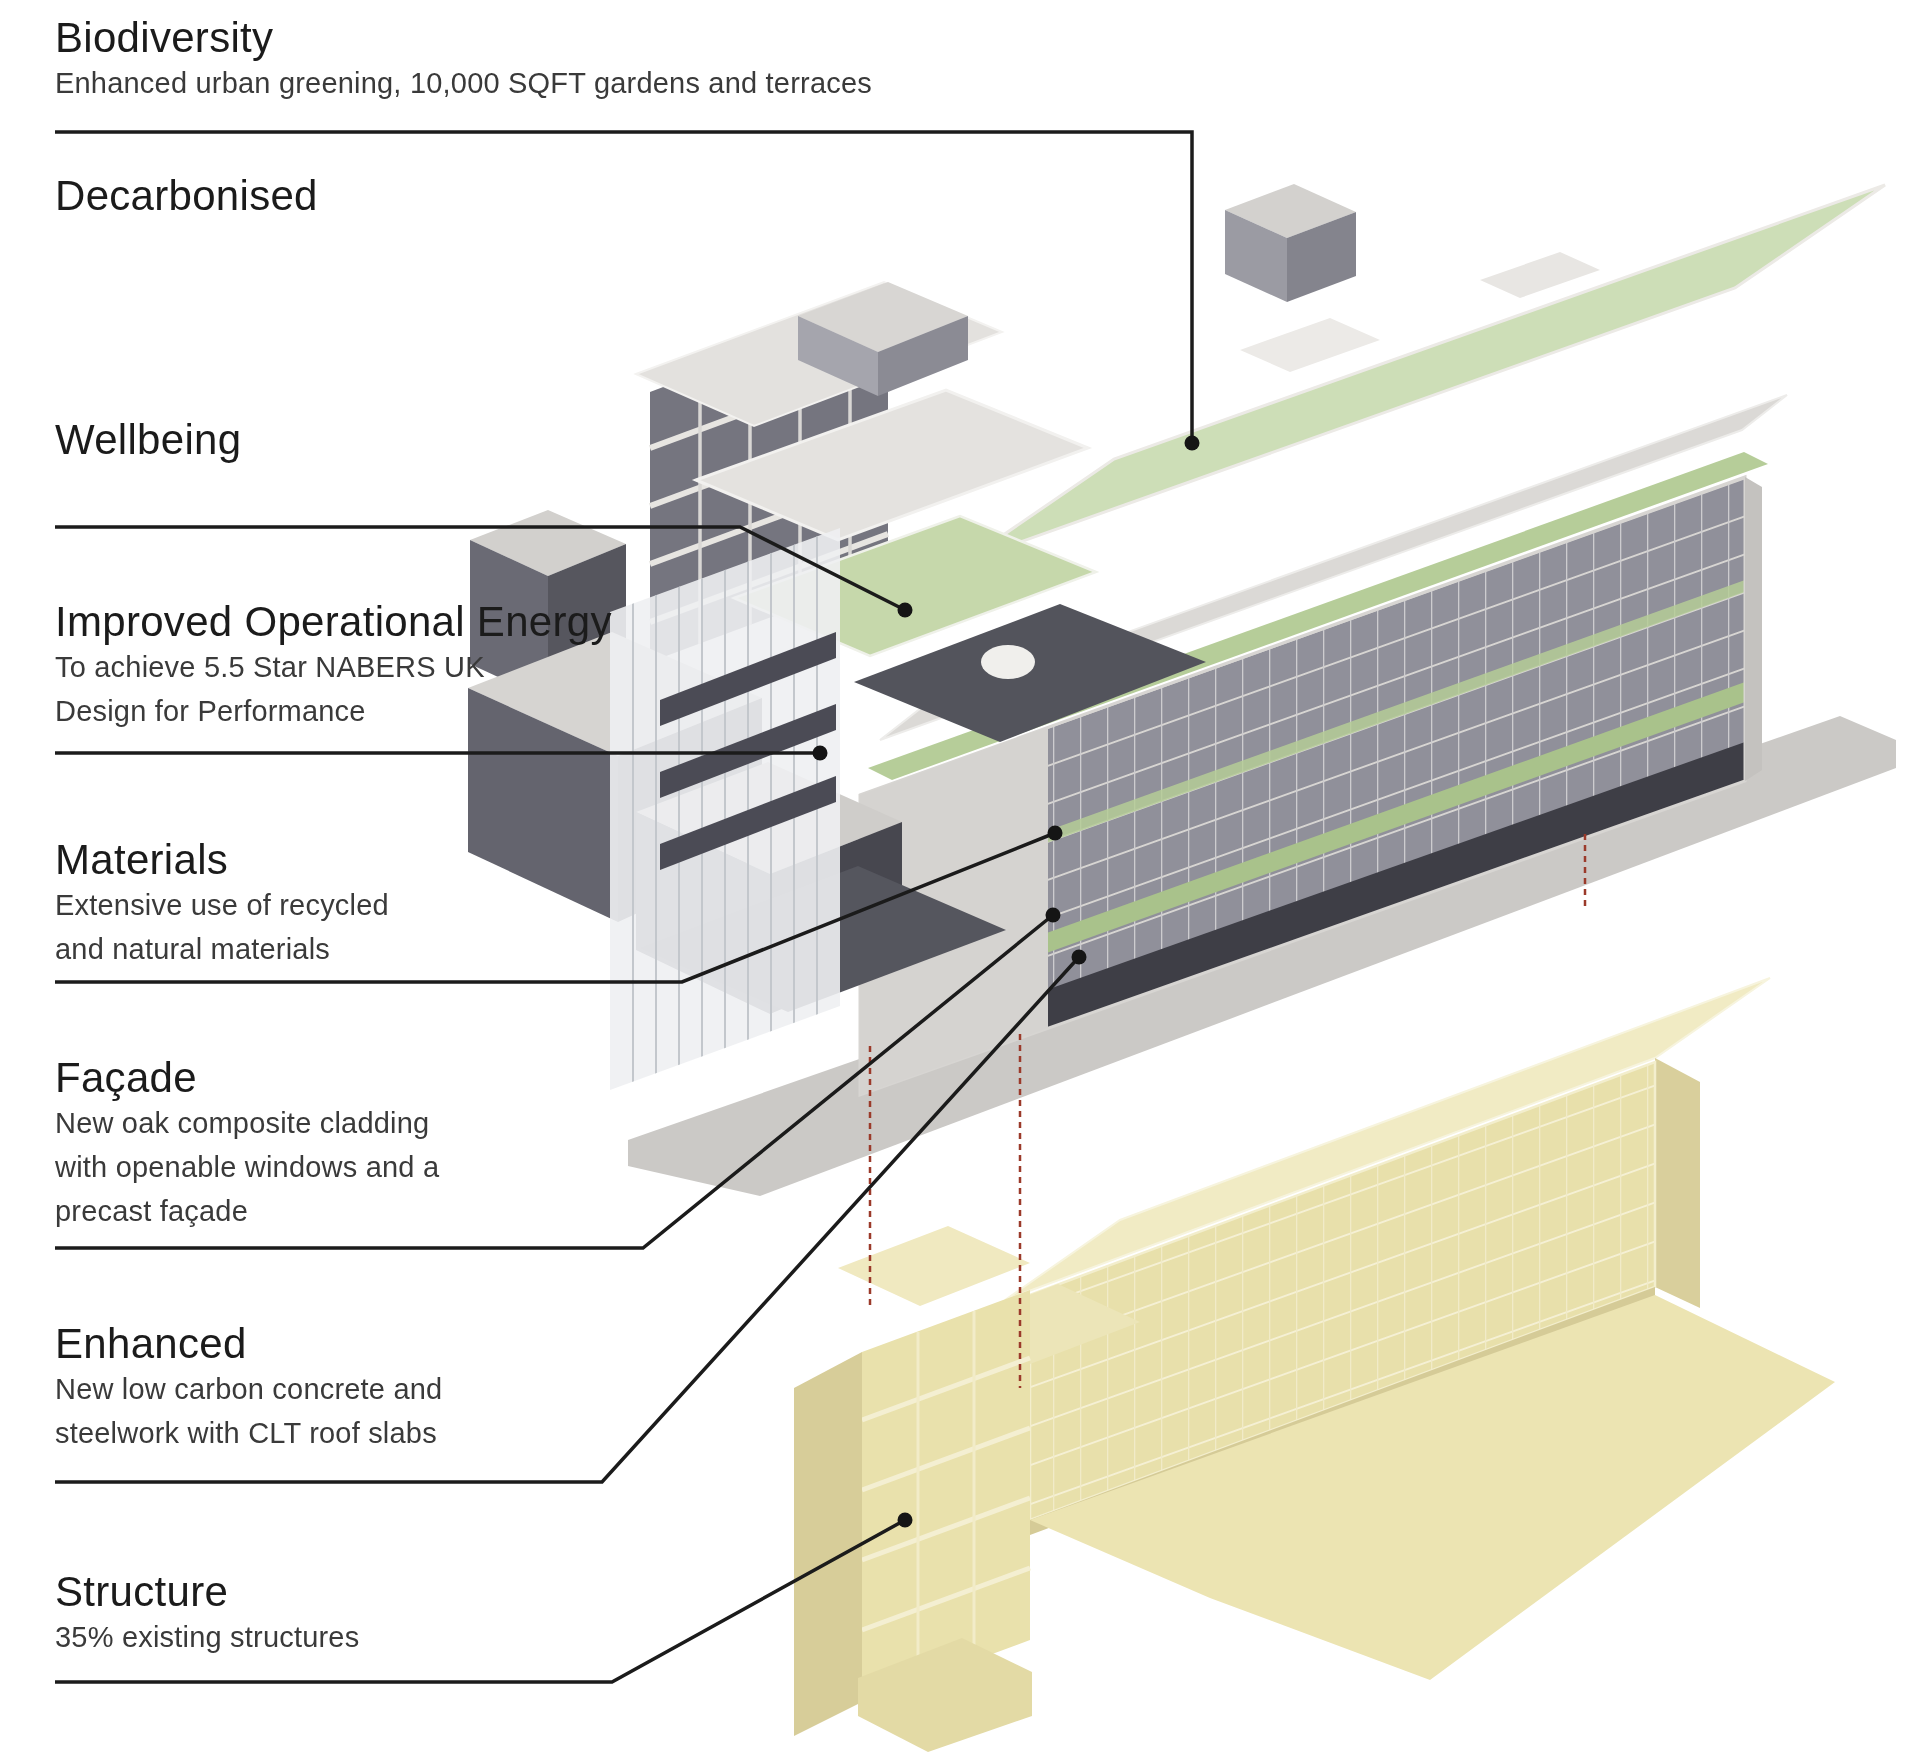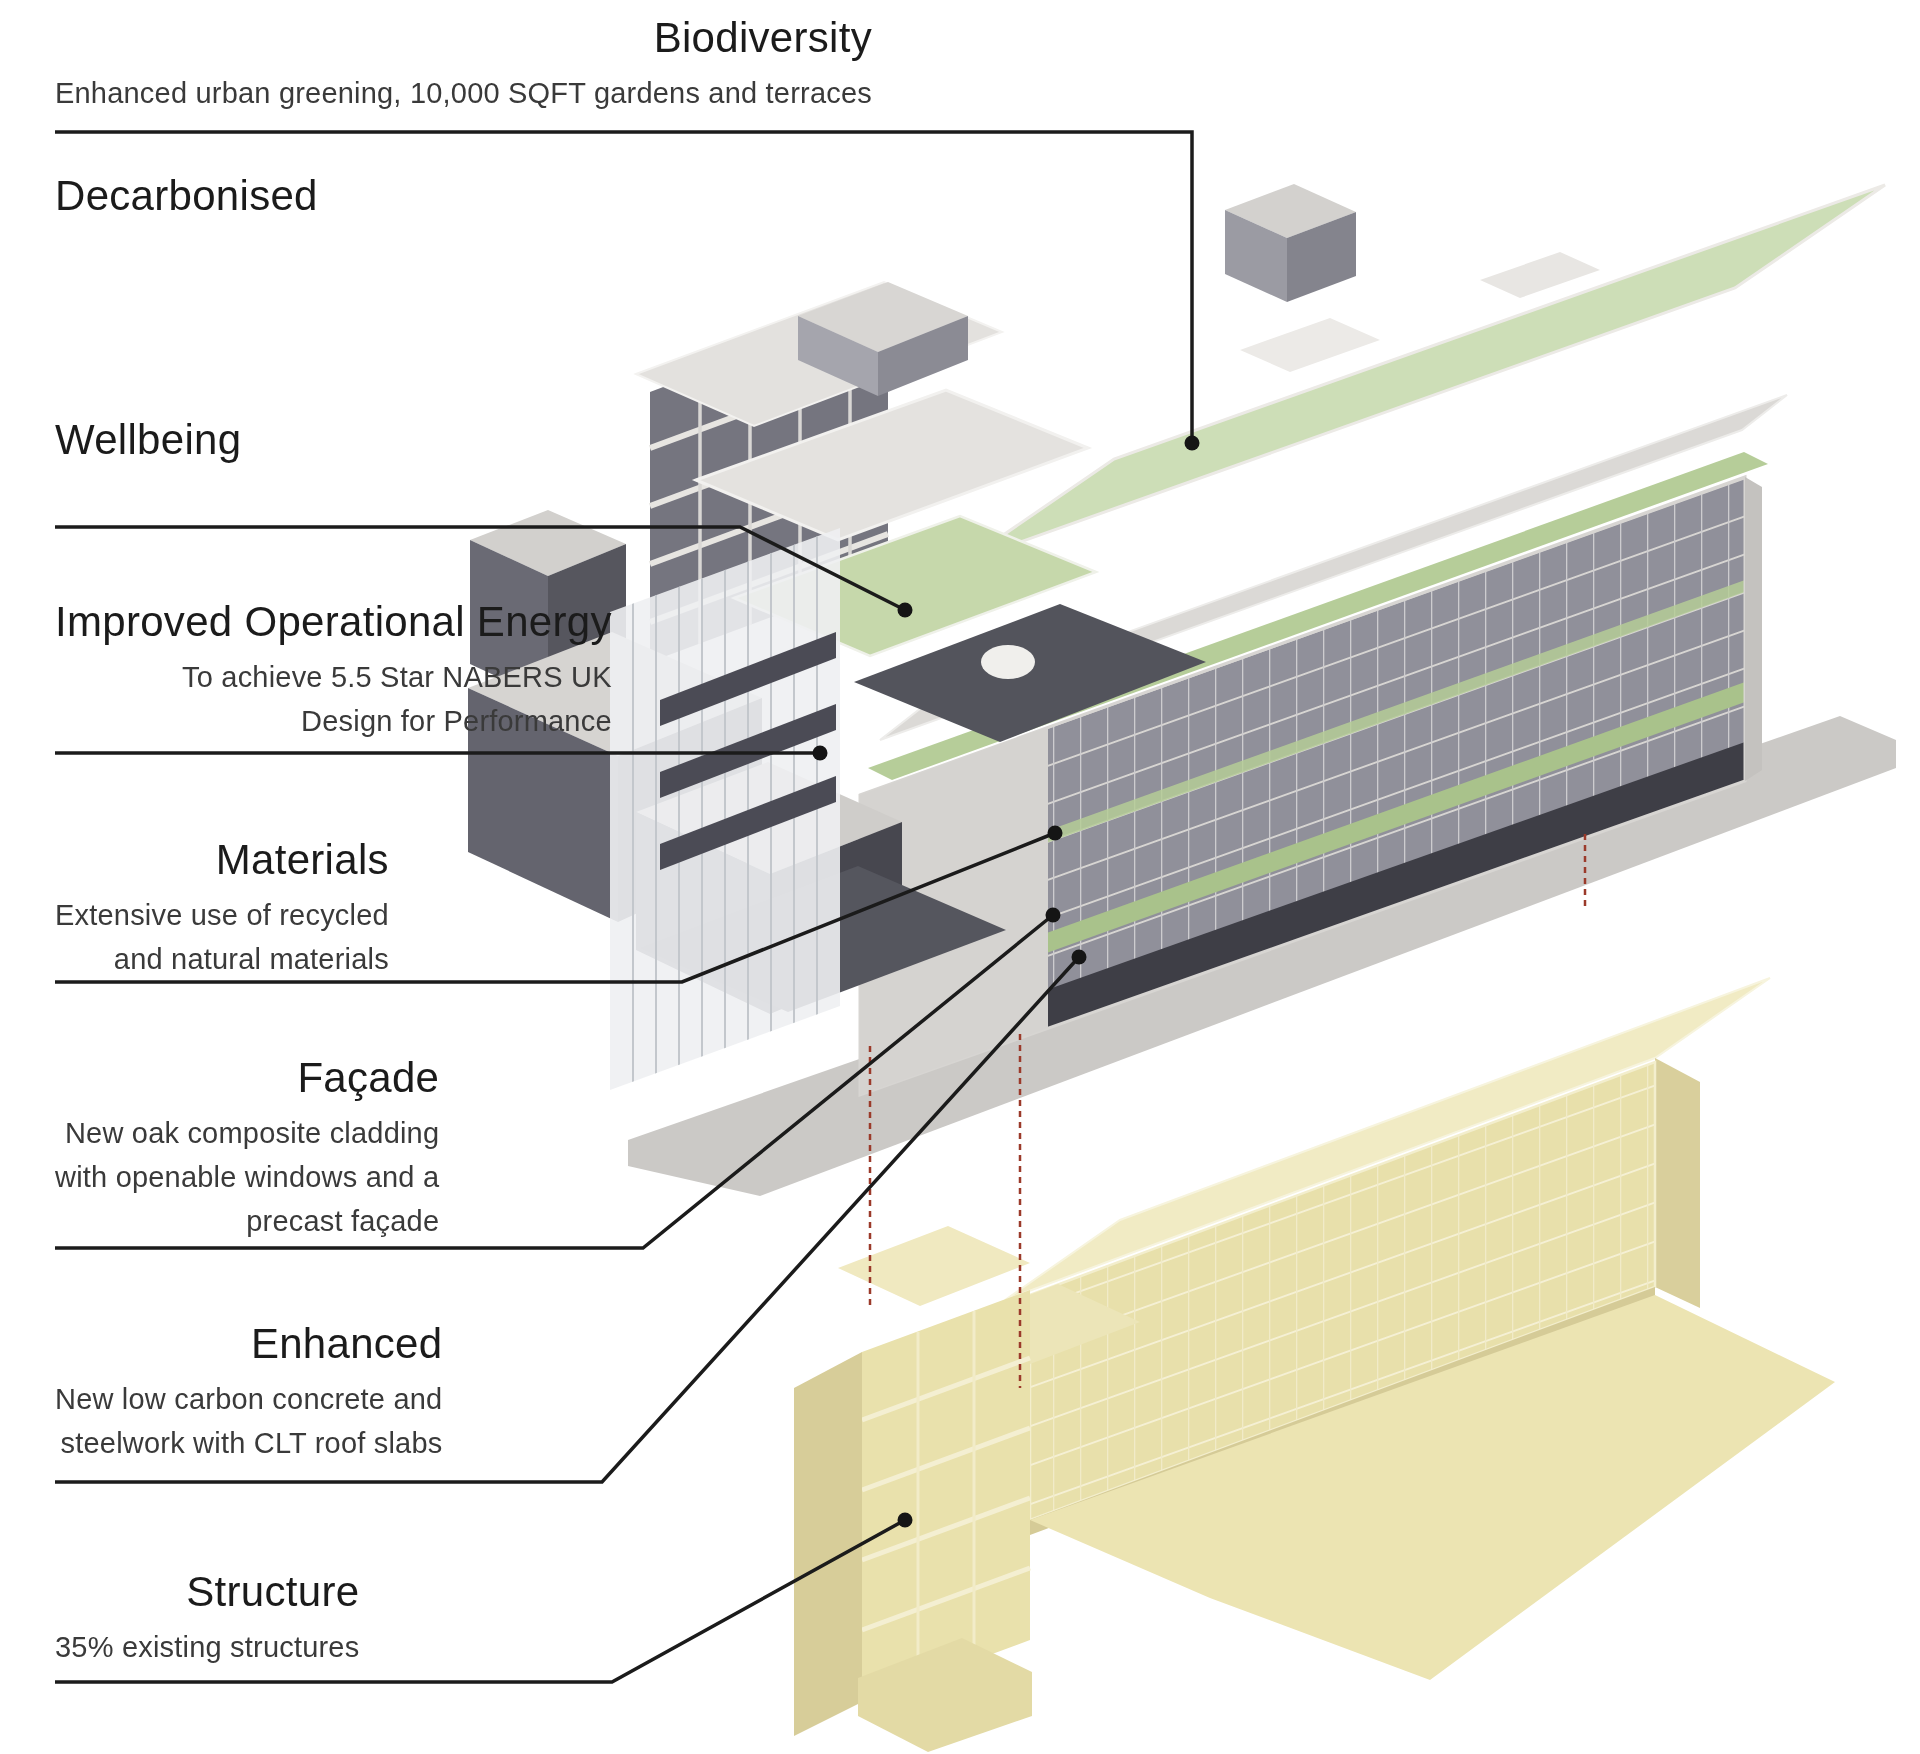--- a/index.html
+++ b/index.html
@@ -1,27 +1,27 @@
 <!DOCTYPE html>
 <html><head>
 <meta charset="utf-8">
 <style>
   html,body{margin:0;padding:0;background:#ffffff;}
   #stage{
     position:relative;width:1920px;height:1754px;background:#ffffff;
-    font-family:"Liberation Sans","DejaVu Sans",sans-serif;overflow:hidden;text-align:right;
+    font-family:"Liberation Sans","DejaVu Sans",sans-serif;overflow:hidden;
   }
   #scene{position:absolute;left:0;top:0;width:1920px;height:1754px;}
   .label-block{position:absolute;left:55px;z-index:5;}
   .label-title{
     font-size:42px;line-height:1.12;color:#1b1b1b;font-weight:400;letter-spacing:.3px;
   }
   .label-desc{
     font-size:29px;line-height:44px;color:#3a3a3a;font-weight:400;letter-spacing:.2px;
-    margin-top:10px;white-space:pre-line;
+    white-space:pre-line;
   }
 </style>
 </head>
 <body>
 
 <div id="stage">
 
   <svg id="scene" viewBox="0 0 1920 1754">
     <defs>
       <pattern id="gridG" width="27" height="38" patternUnits="userSpaceOnUse" patternTransform="matrix(1,-0.358,0,1,0,0)">

